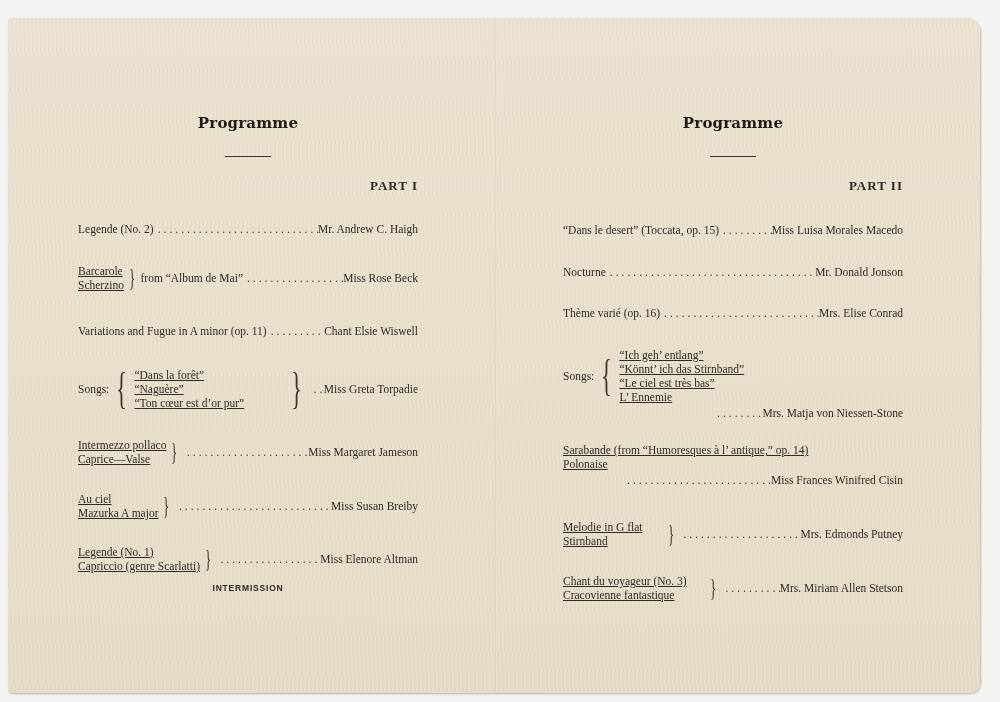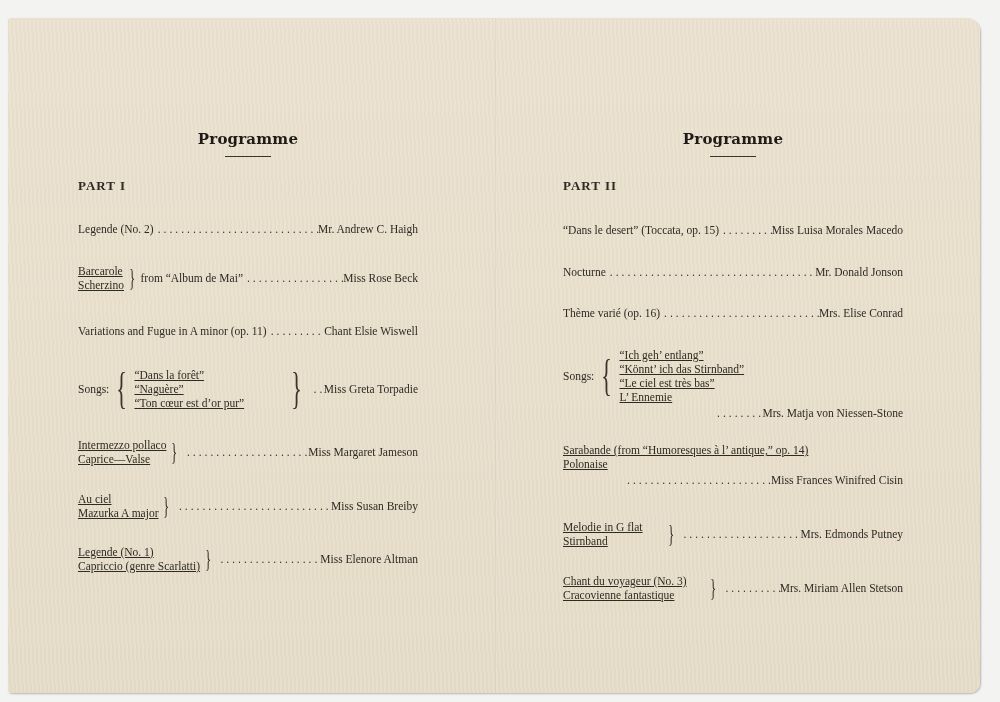--- a/index.html
+++ b/index.html
@@ -21,28 +21,28 @@
     position: absolute; left: 487px; top: 0; width: 2px; height: 675px;
     background: linear-gradient(90deg, rgba(0,0,0,0.06), rgba(255,255,255,0.25));
   }
   .page { position: absolute; top: 0; height: 675px; }
   .page.left { left: 70px; width: 340px; }
   .page.right { left: 555px; width: 340px; }
 
   .heading {
     position: absolute; left: 0; width: 100%; text-align: center;
     font-family: "DejaVu Serif", serif; font-weight: bold; font-size: 15px;
-    letter-spacing: 0.2px; top: 96px; color: #1f1c18; margin-top: 16px;
+    letter-spacing: 0.2px; top: 96px; color: #1f1c18;
   }
   .rule {
     position: absolute; left: 50%; margin-left: -23px; width: 46px;
     border-top: 1px solid #3a342c; top: 138px;
   }
   .part {
-    position: absolute; left: 0; width: 100%; text-align: left;
+    position: absolute; left: 0; width: 100%; text-align: right;
     font-family: "Liberation Serif", serif; font-weight: bold; font-size: 13px;
     letter-spacing: 1px; top: 160px;
   }
   .entry {
     position: absolute; left: 0; width: 100%;
     font-family: "Liberation Serif", serif; font-size: 11.5px; line-height: 14px;
   }
   .row { display: flex; align-items: center; white-space: nowrap; }
   .lines { display: flex; flex-direction: column; text-decoration: underline; }
   .dots { flex: 1; overflow: hidden; letter-spacing: 3px; padding: 0 4px; color: #3a342c; }
@@ -139,20 +139,21 @@
         <div class="lines">
           <span>Legende (No. 1)</span>
           <span>Capriccio  (genre  Scarlatti)</span>
         </div>
         <span class="brace">}</span>
         <span class="dots">..........................................</span>
         <span class="performer">Miss Elenore Altman</span>
       </div>
     </div>
 
+    <div class="intermission">INTERMISSION</div>
   </div>
 
   <div class="page right">
     <div class="heading">Programme</div>
     <div class="rule"></div>
     <div class="part">PART II</div>
 
     <div class="entry" style="top:205px">
       <div class="row">
         <span>“Dans le desert” (Toccata, op. 15)</span>

